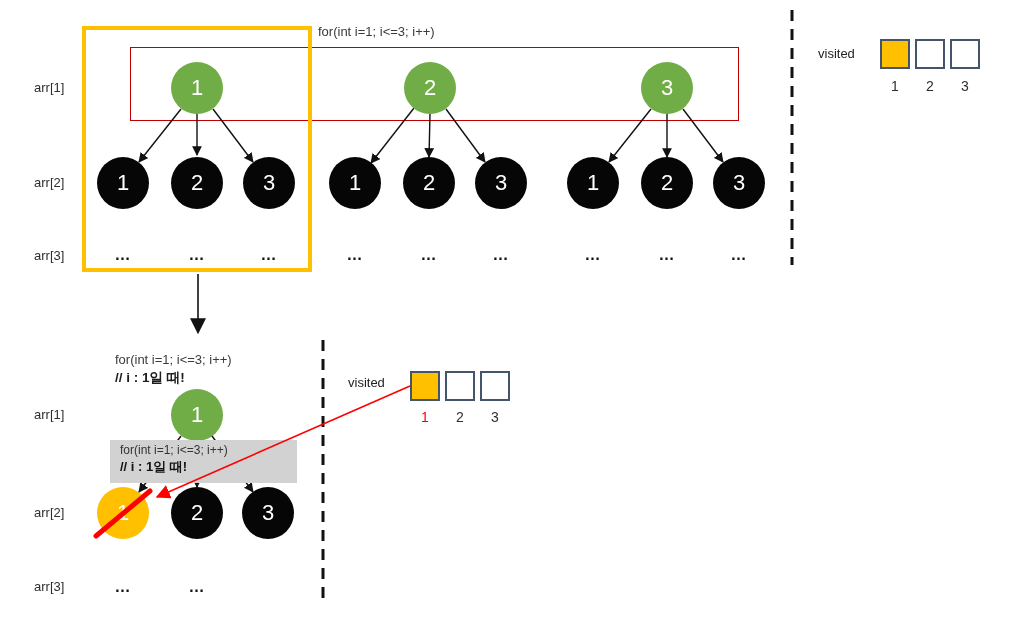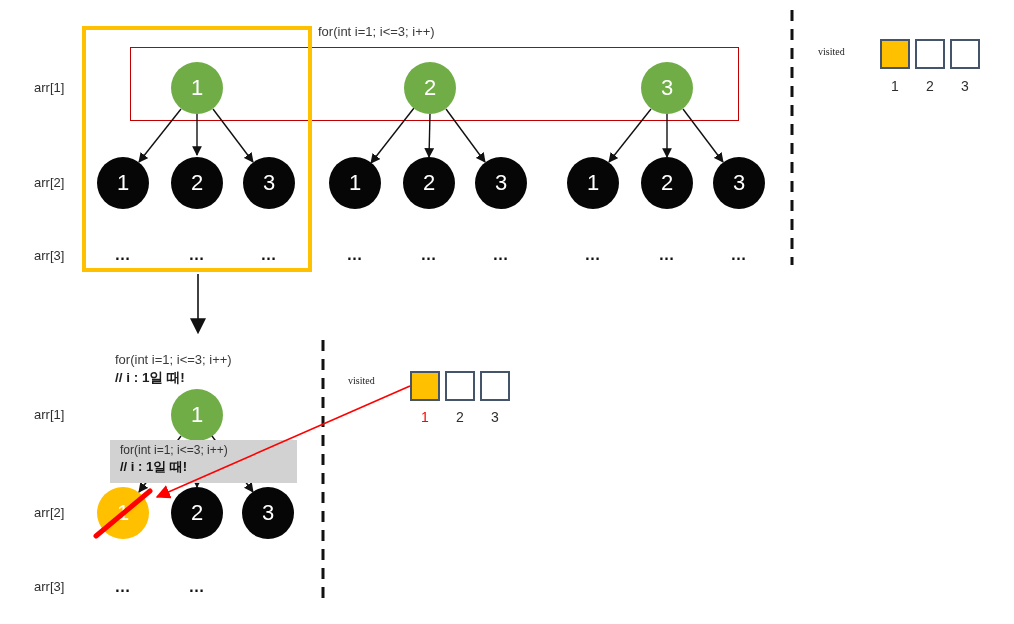--- a/index.html
+++ b/index.html
@@ -21,21 +21,21 @@
   .blackc{background:#060606;}
   .amber{background:#FFC000;}
 
   .lbl{position:absolute;font-size:13px;color:#2e2e2e;z-index:4;white-space:nowrap;}
   .codetext{font-size:13px;color:#3a3a3a;}
   .boldcmt{font-weight:bold;font-size:13.5px;color:#1d1d1d;}
 
   .dots{position:absolute;width:44px;text-align:center;font-weight:800;font-size:16px;
         letter-spacing:1px;color:#111;z-index:4;}
 
-  .vlabel{position:absolute;font-size:10px;color:#222;z-index:4;font-family:Liberation Serif, serif;}
+  .vlabel{position:absolute;font-size:13px;color:#222;z-index:4;}
   .vbox{position:absolute;width:30px;height:30px;border:2px solid #44546A;background:#fff;
         box-sizing:border-box;z-index:4;}
   .vbox.filled{background:#FFC000;}
   .vnum{position:absolute;width:30px;text-align:center;font-size:14px;color:#2e2e2e;z-index:4;}
   .vnum.red{color:#FF0000;}
 
   .tooltip{position:absolute;left:110px;top:440px;width:187px;height:43px;background:#D2D2D2;
            z-index:6;box-sizing:border-box;padding:3px 0 0 10px;}
   .tooltip .t1{font-size:12px;color:#333;}
   .tooltip .t2{font-weight:bold;font-size:13px;color:#111;margin-top:1px;}

